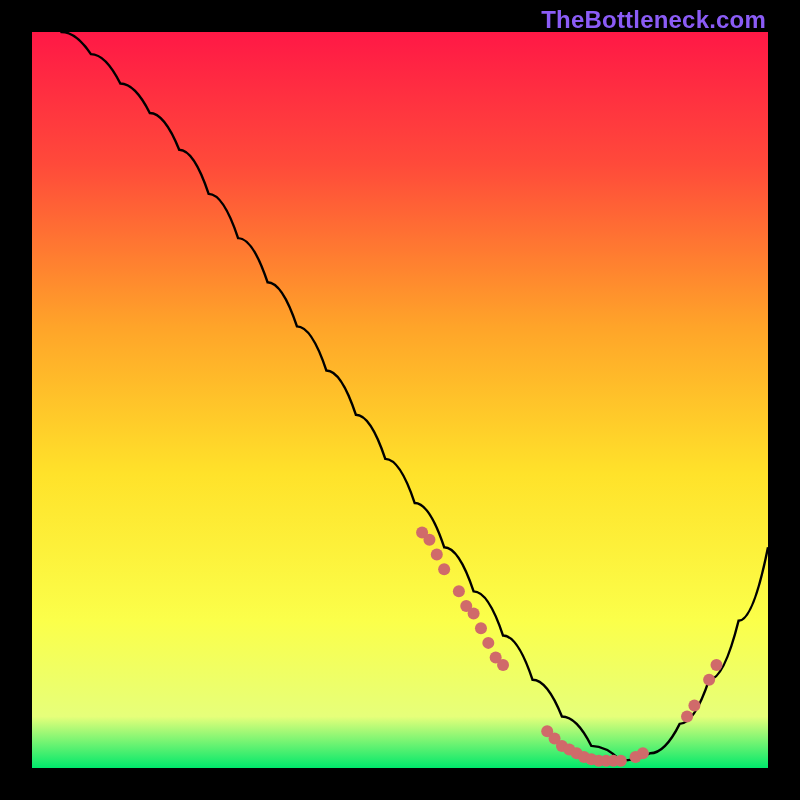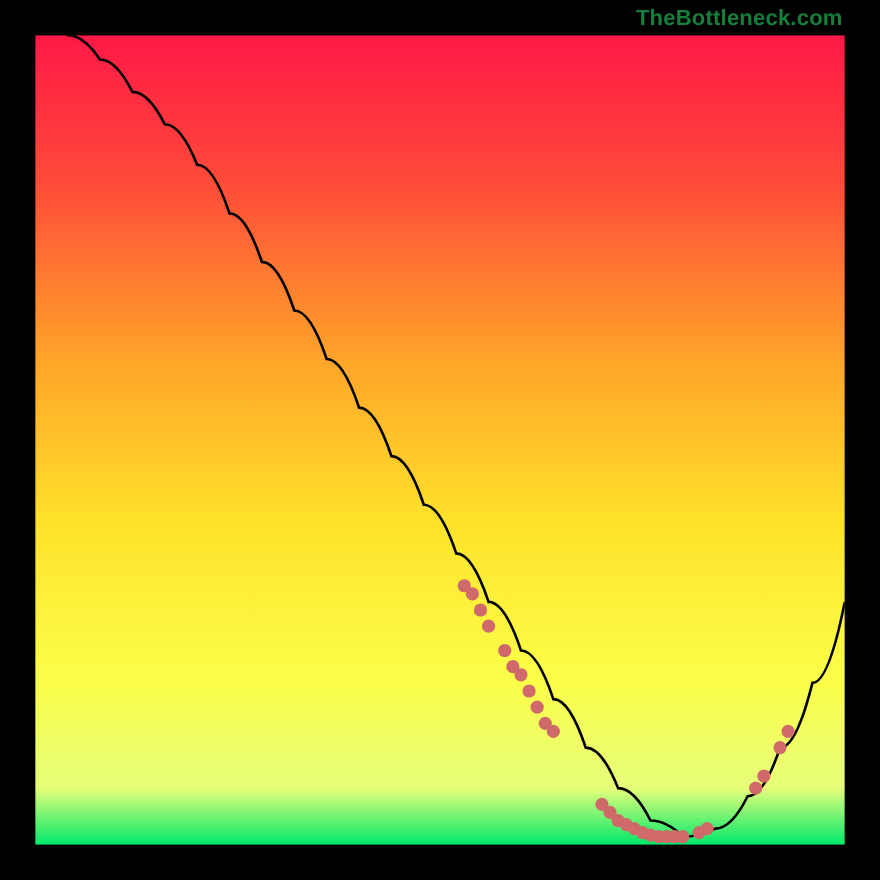--- a/index.html
+++ b/index.html
@@ -23,22 +23,22 @@
     position: absolute;
     left: 0;
     top: 0;
     width: 736px;
     height: 736px;
   }
   .watermark {
     position: absolute;
     top: 6px;
     right: 34px;
-    color: #15803d;
-    font-size: 20px;
+    color: #8b5cf6;
+    font-size: 24px;
     font-weight: 600;
     letter-spacing: 0.2px;
     margin-left: 40px;
   }
   svg { display: block; }
 </style>
 </head>
 <body>
 
 <div class="frame">

